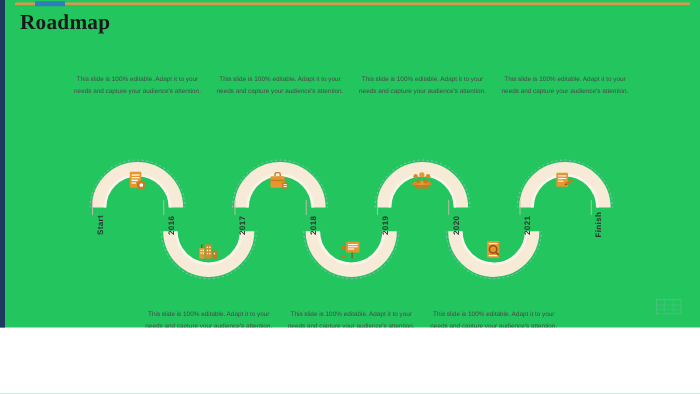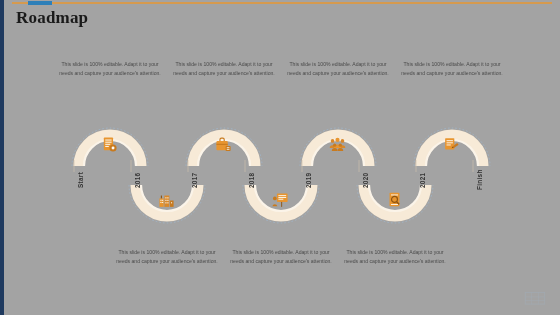--- a/index.html
+++ b/index.html
@@ -10,22 +10,22 @@
     width: 560px;
     height: 315px;
     overflow: hidden;
     background: #ffffff;
     font-family: "Liberation Sans", sans-serif;
   }
 
   .slide {
     position: relative;
     width: 560px;
-    height: 315px;
-    background: #a3a3a3;
+    height: 262px;
+    background: #22c55e;
     overflow: hidden;
   }
 
   
   .left-strip {
     position: absolute;
     left: 0; top: 0;
     width: 4px; height: 315px;
     background: #1f3a5f;
   }

